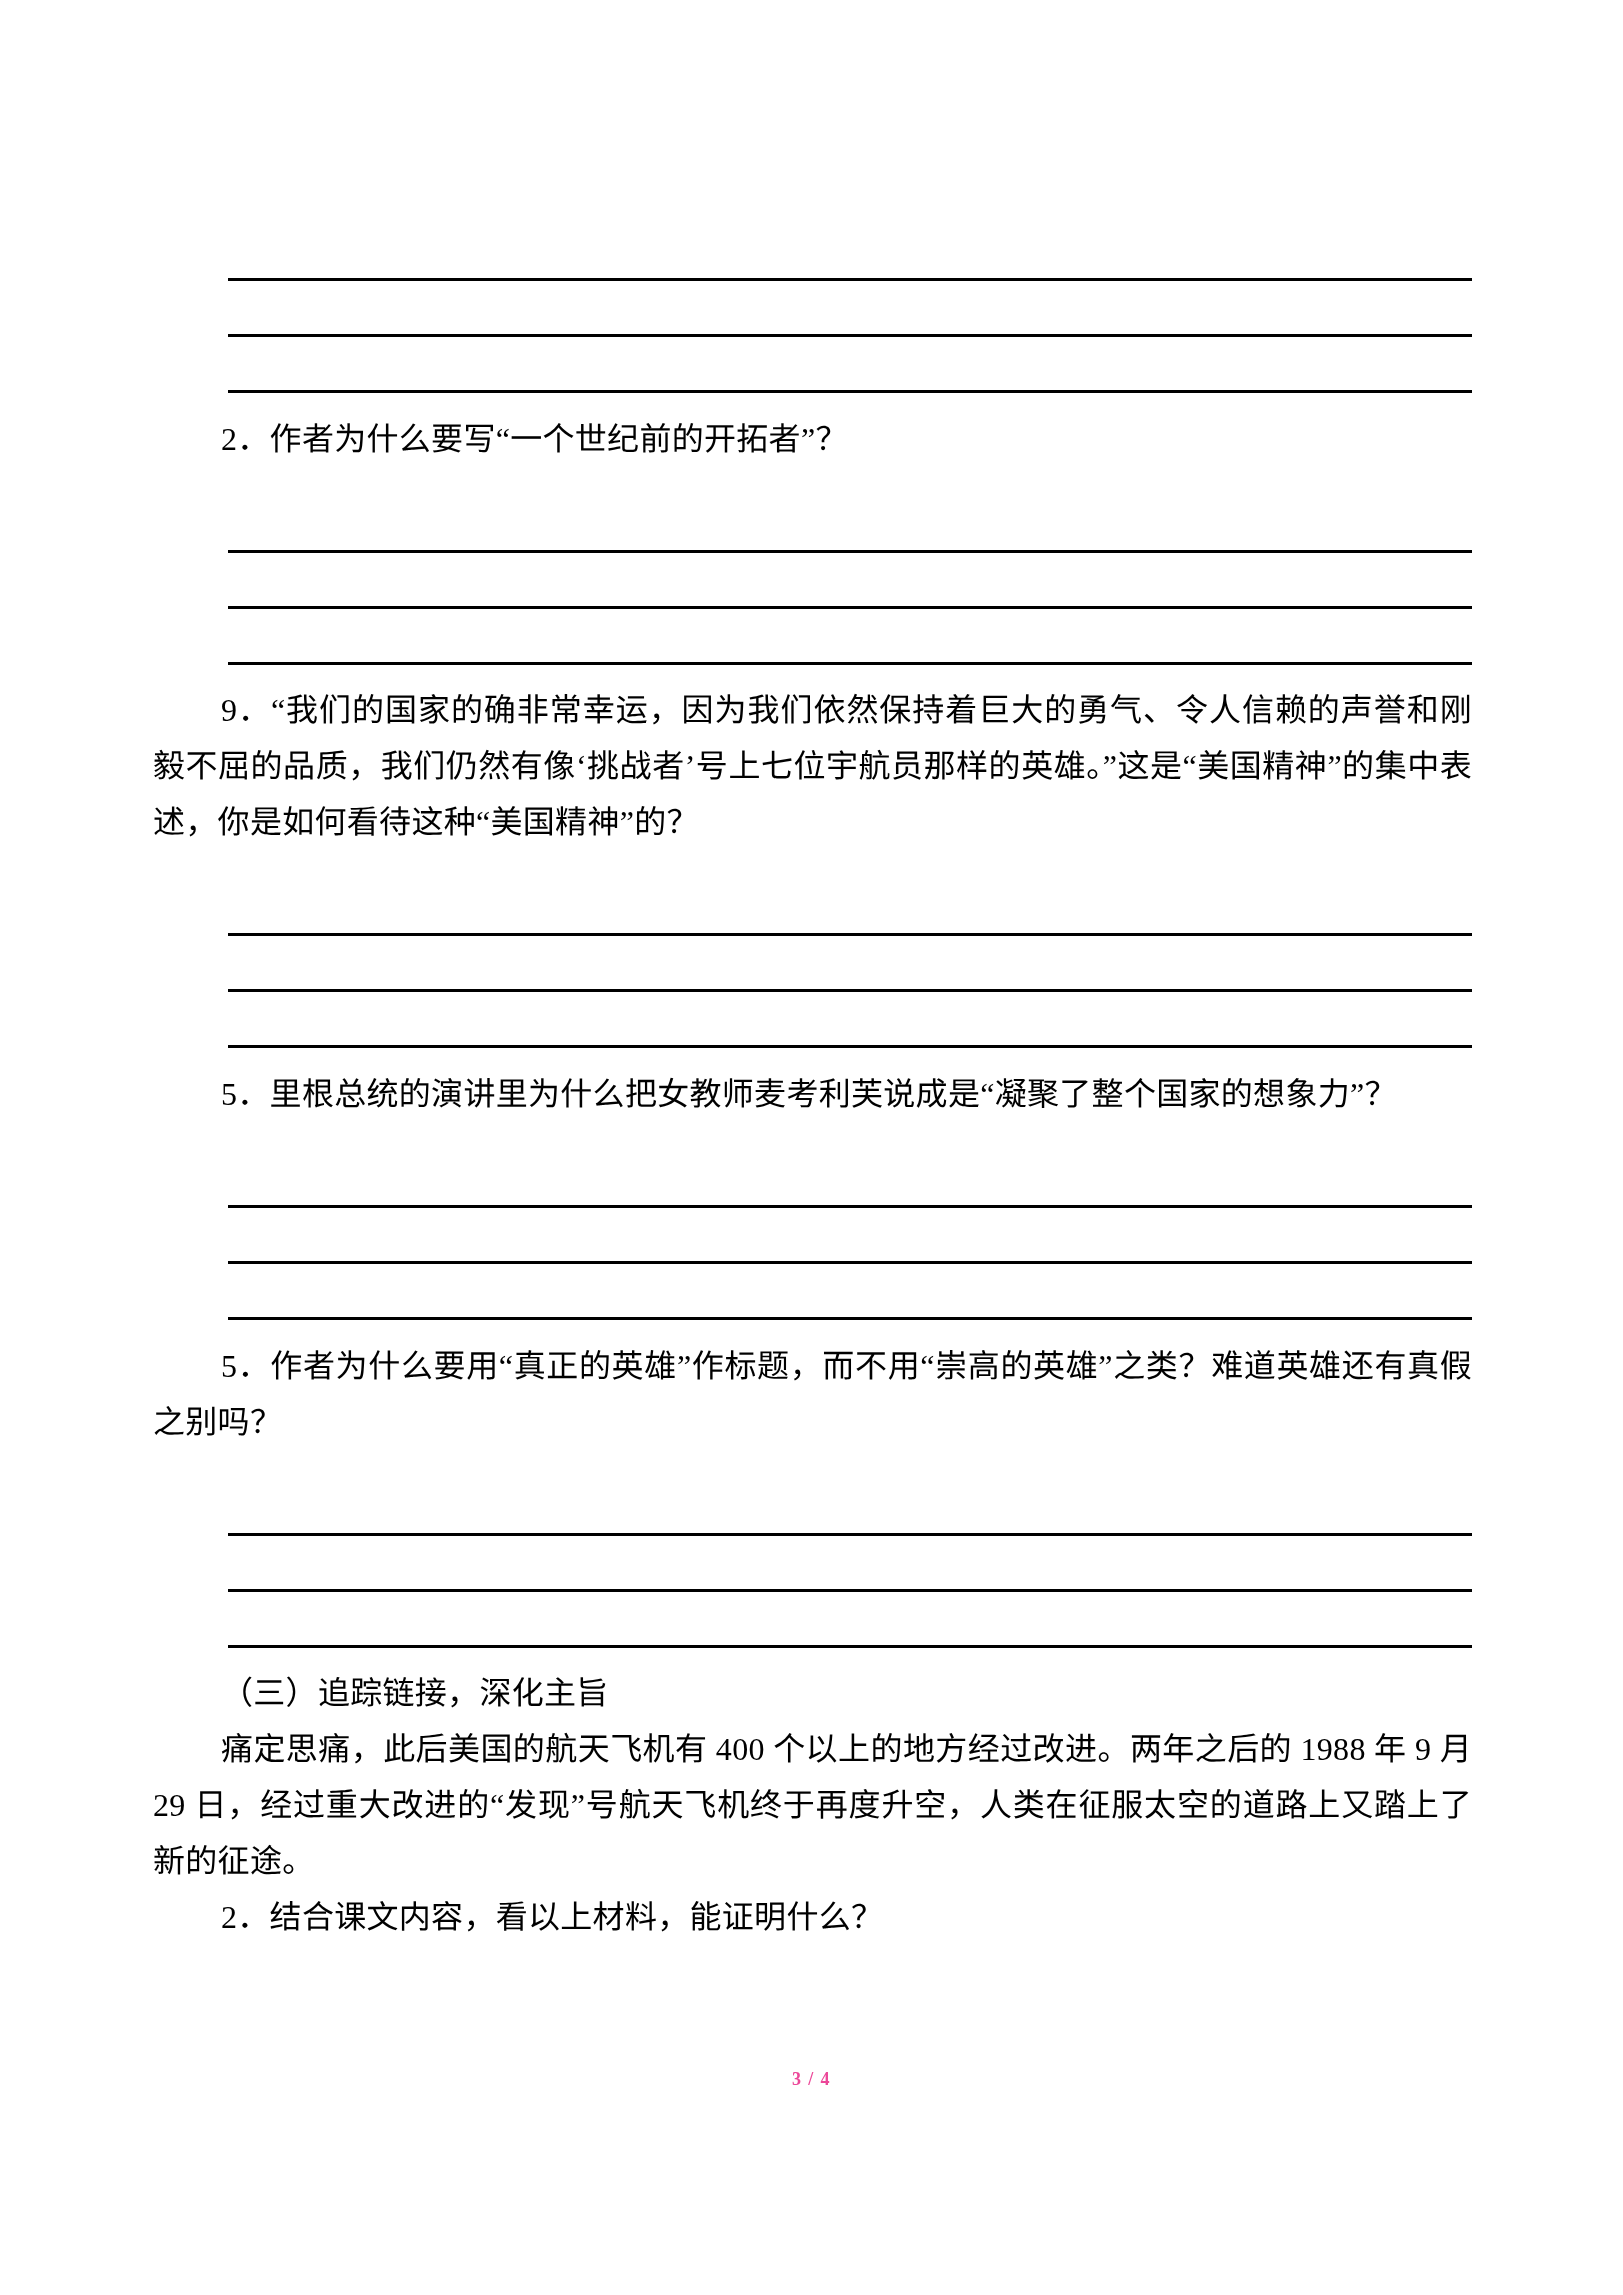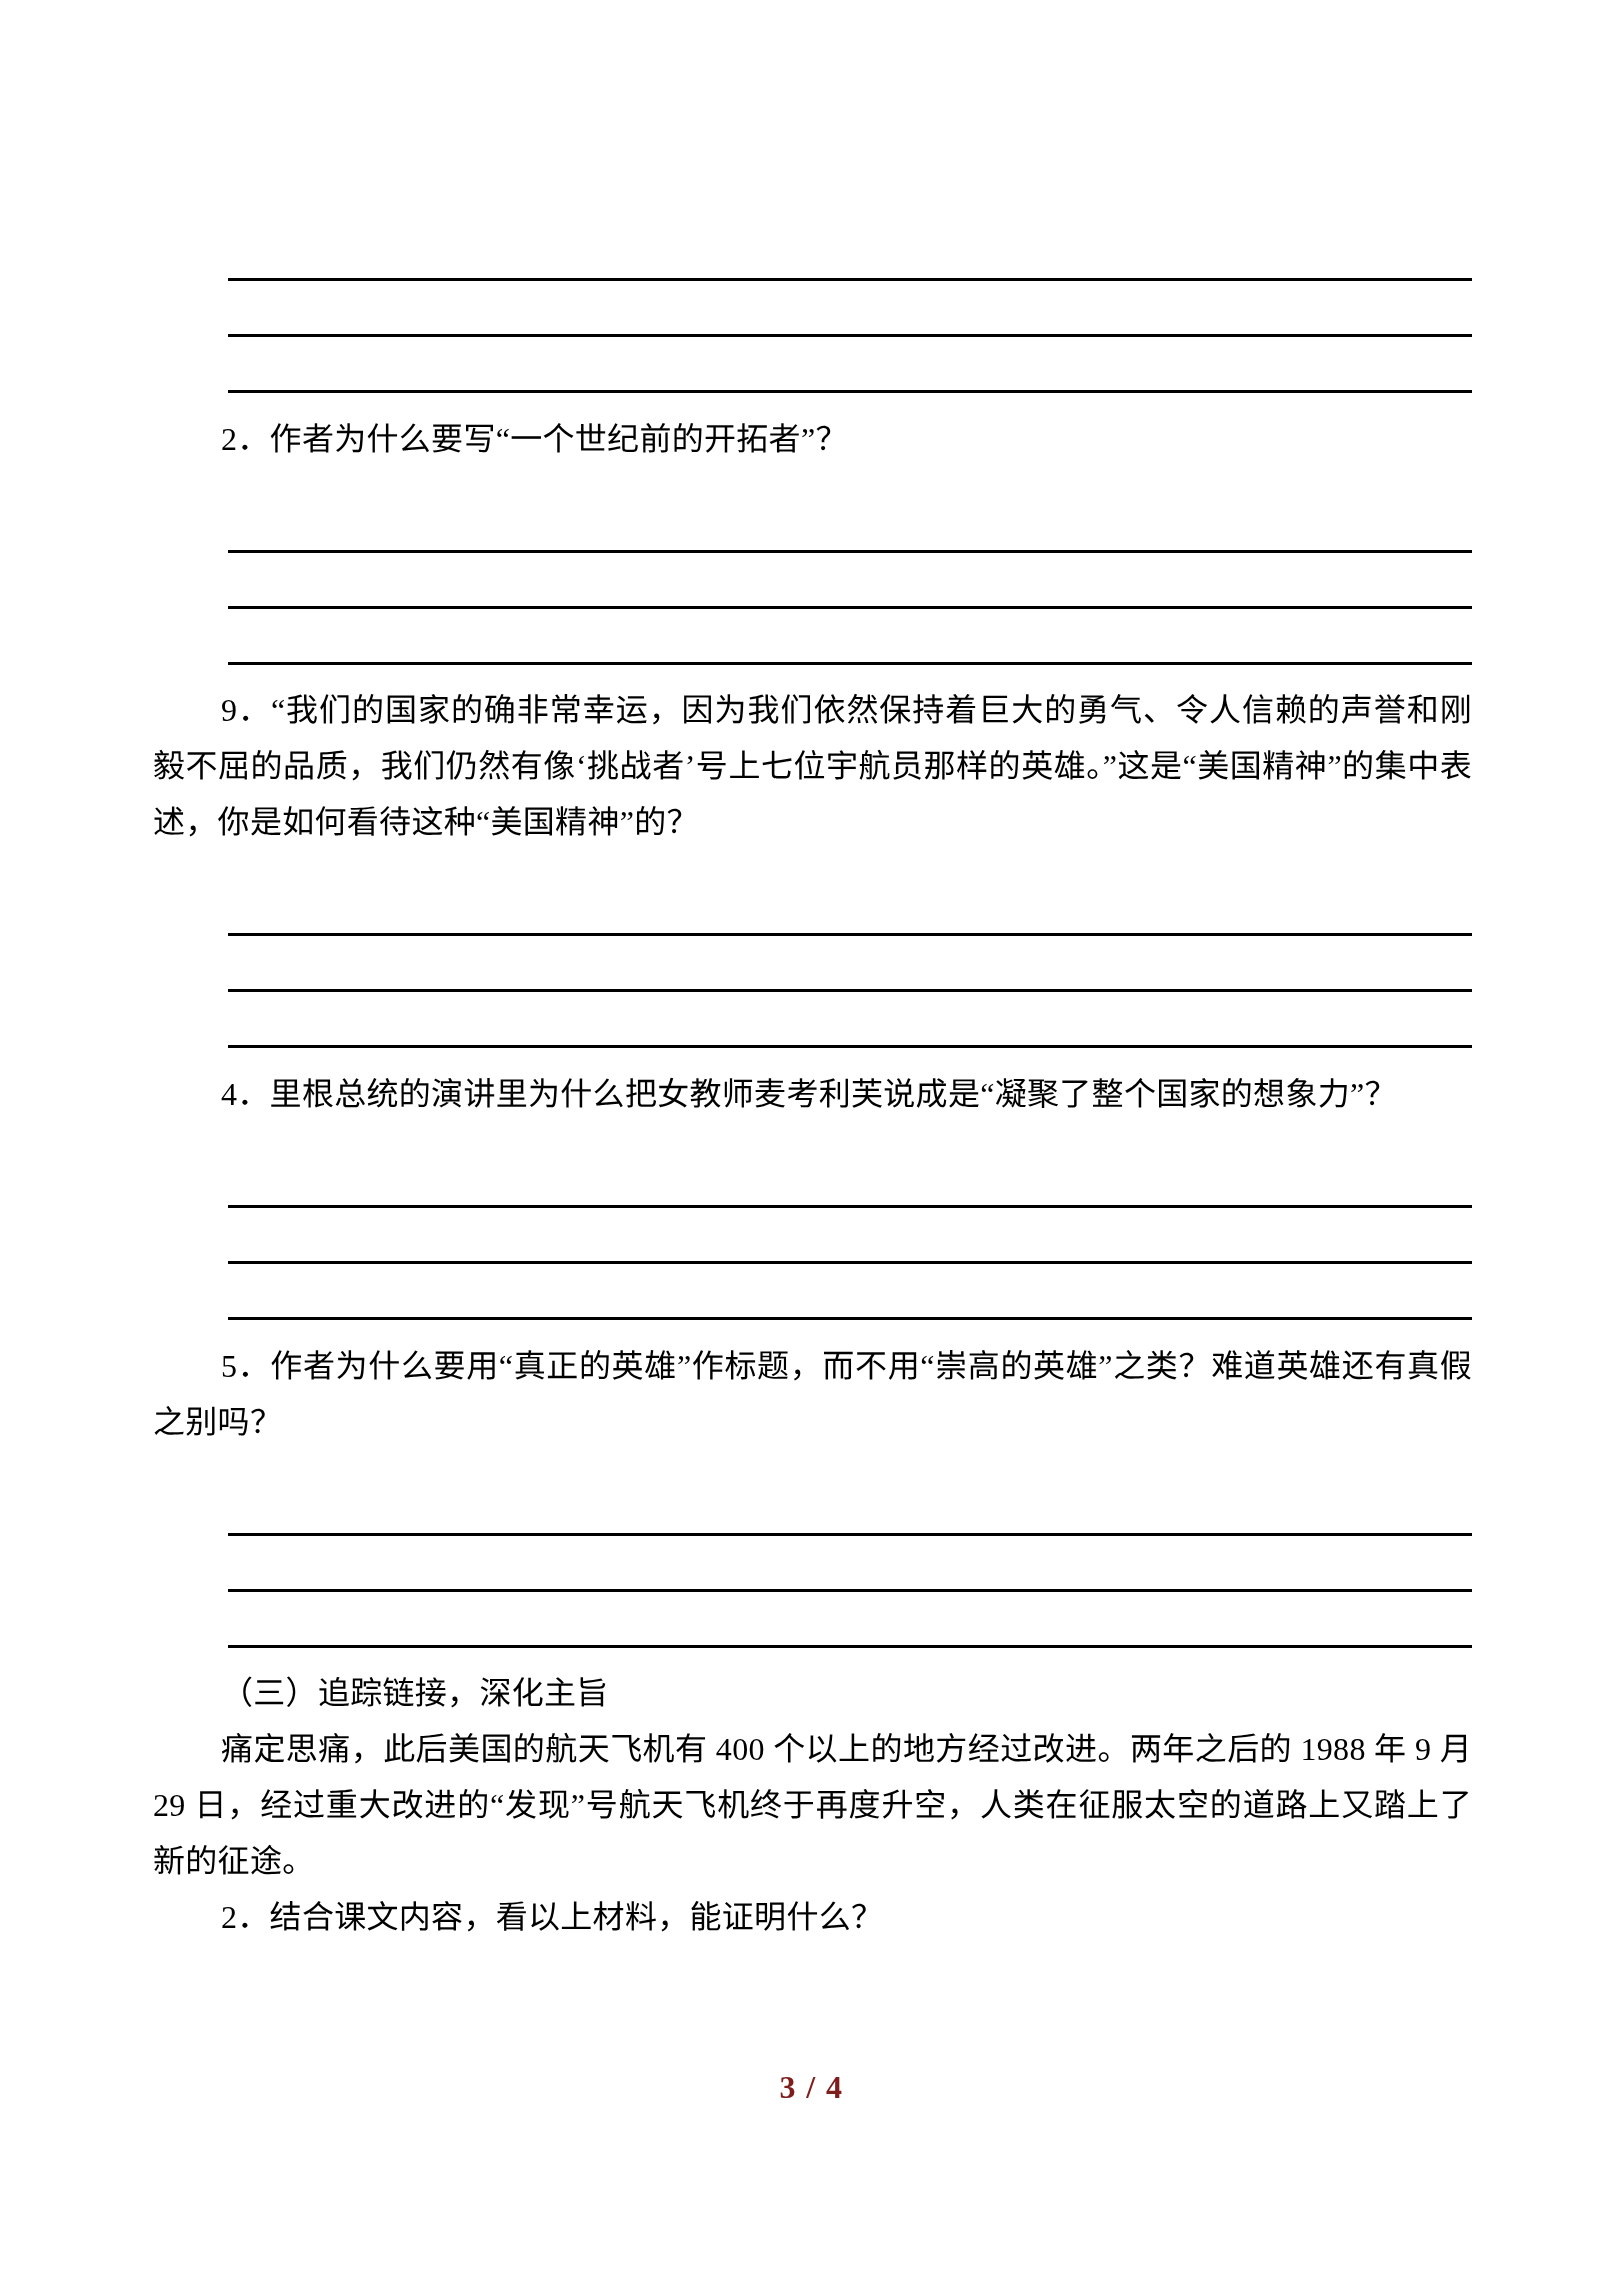--- a/index.html
+++ b/index.html
@@ -68,23 +68,23 @@
 
   
   .footer {
     position: absolute;
     left: 0;
     top: 2069px;
     width: 1623px;
     text-align: center;
     font-family: "Liberation Serif", "DejaVu Serif", serif;
     font-weight: bold;
-    font-size: 32px;
+    font-size: 18px;
     letter-spacing: 1.4px;
-    color: #7f1d1d;
+    color: #ec4899;
   }
 </style>
 </head>
 <body>
 
 <div class="page">
   <div class="content">
 
     <div style="height:225px"></div>
 
@@ -113,21 +113,21 @@
     <div class="gap-md"></div>
 
     <div class="answer-lines">
       <div class="answer-line"></div>
       <div class="answer-line"></div>
       <div class="answer-line"></div>
     </div>
 
     <div class="gap-sm"></div>
 
-    <p class="para indent2">4．里根总统的演讲里为什么把女教师麦考利芙说成是“凝聚了整个国家的想象力”？</p>
+    <p class="para indent2">5．里根总统的演讲里为什么把女教师麦考利芙说成是“凝聚了整个国家的想象力”？</p>
 
     <div class="gap-md"></div>
 
     <div class="answer-lines">
       <div class="answer-line"></div>
       <div class="answer-line"></div>
       <div class="answer-line"></div>
     </div>
 
     <div class="gap-sm"></div>

